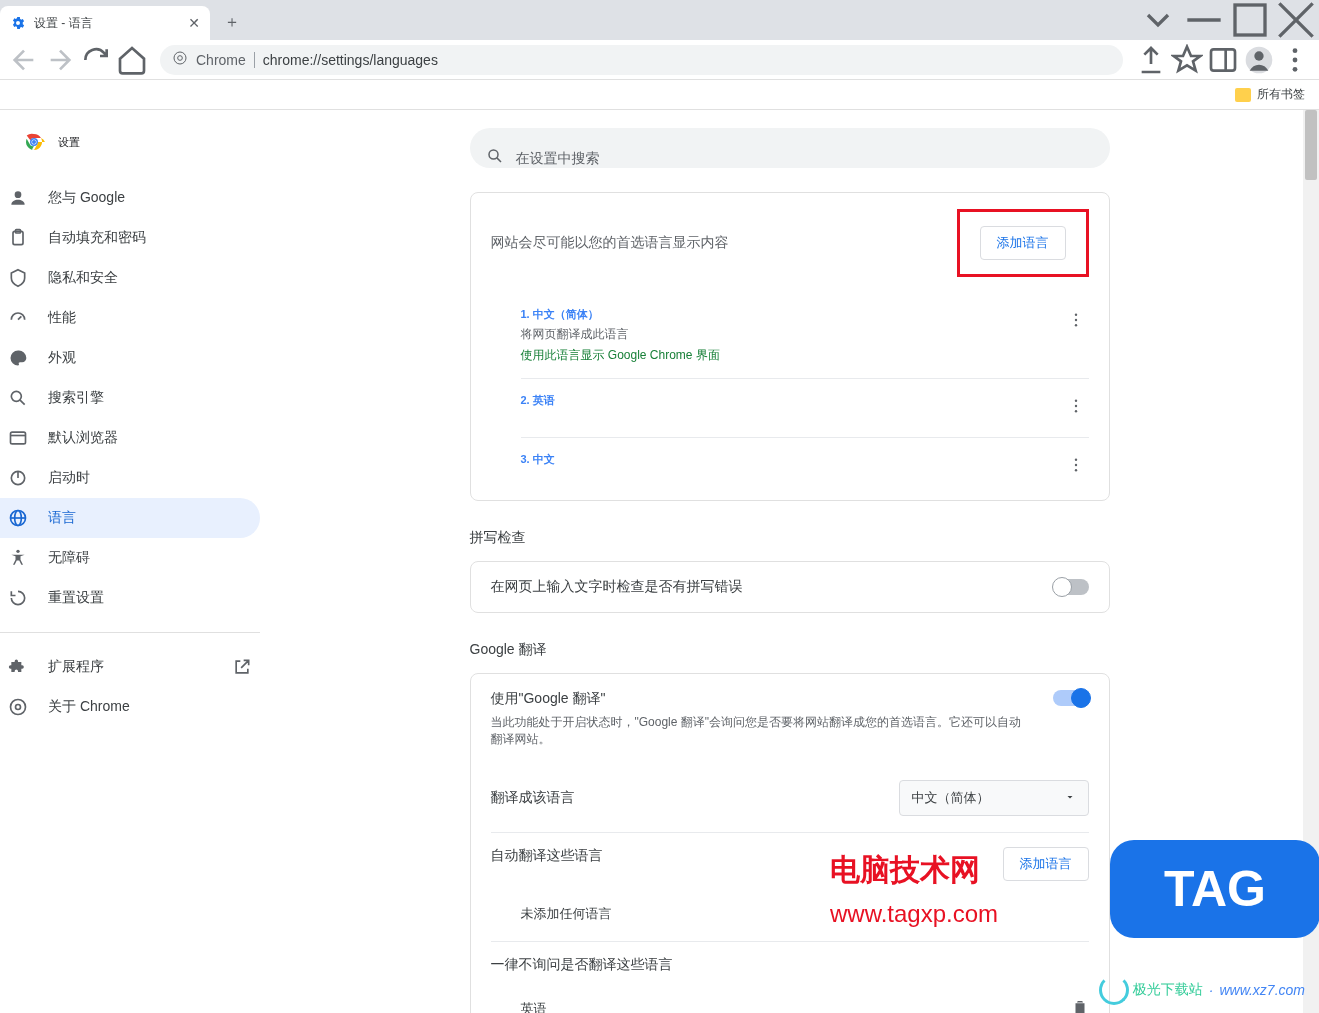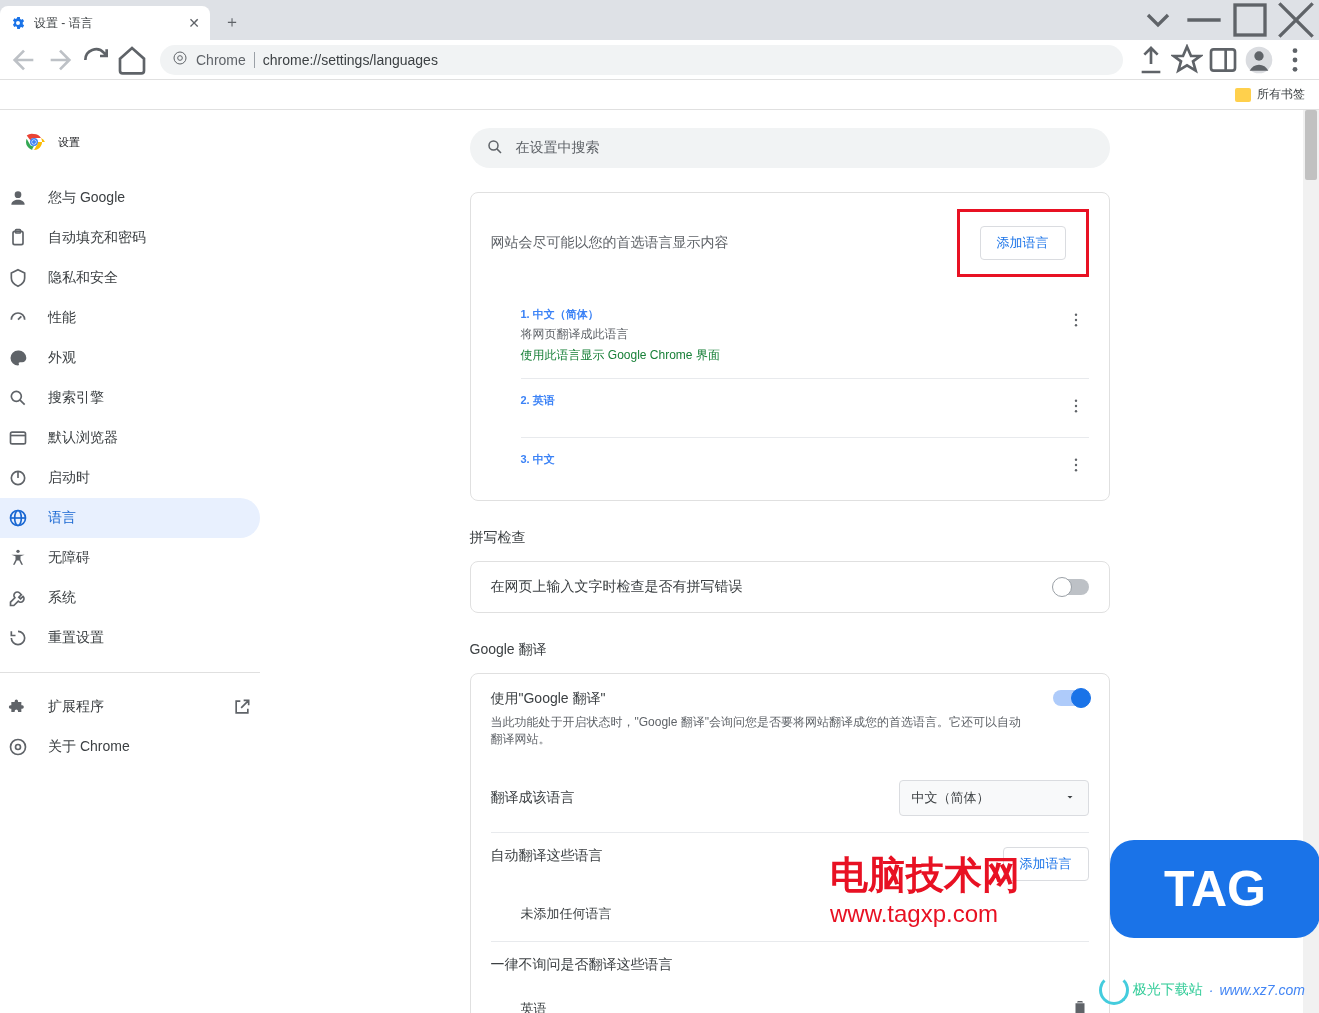--- a/index.html
+++ b/index.html
@@ -35,21 +35,21 @@
 .nav { margin-top: 10px; }
 .nav-item { display: flex; align-items: center; height: 40px; padding: 0 8px; gap: 20px; font-size: 14px; color: #3c4043; cursor: pointer; border-radius: 0 20px 20px 0; }
 .nav-item.active { background: #e8f0fe; color: #1967d2; }
 .nav-item .ni-icon { width: 20px; height: 20px; display:flex; align-items:center; justify-content:center; color: #5f6368; }
 .nav-item.active .ni-icon { color: #1967d2; }
 .nav-divider { height: 1px; background: #e0e0e0; margin: 14px 0; }
 .ext-link { margin-left: auto; }
 
 .main-area { flex: 1; overflow-y: auto; padding: 0 20px; position: relative; }
 .search-wrap { display:flex; justify-content:center; padding: 18px 0 24px; }
-.settings-search { width: 640px; height: 40px; background: #f1f3f4; border-radius: 20px; display: flex; align-items: center; padding: 0 16px; gap: 12px; color: #5f6368; font-size: 14px; }
+.settings-search { width: 640px; height: 40px; background: #f1f3f4; border-radius: 20px; display: flex; align-items: flex-end; padding: 0 16px; gap: 12px; color: #5f6368; font-size: 14px; }
 
 .card { width: 640px; margin: 0 auto 24px; background: #fff; border: 1px solid #e0e0e0; border-radius: 8px; }
 .card-row { padding: 16px 20px; display: flex; align-items: center; justify-content: space-between; font-size: 14px; color: #3c4043; }
 .section-title { width: 640px; margin: 0 auto 10px; font-size: 14px; color: #3c4043; padding: 4px 0; }
 .lang-desc { font-size: 14px; color: #5f6368; }
 .btn-outline { border: 1px solid #dadce0; background: #fff; color: #1a73e8; padding: 7px 16px; border-radius: 4px; font-size: 13px; cursor: pointer; }
 .highlight-box { border: 3px solid #e81123; padding: 0; }
 .highlight-box .btn-outline { margin: 14px 20px; }
 
 .lang-list { padding: 0 20px 4px 50px; }
@@ -67,21 +67,21 @@
 
 .select-box { border: 1px solid #dadce0; border-radius: 4px; padding: 8px 12px; display:flex; align-items:center; justify-content: space-between; width: 190px; font-size: 13px; color: #3c4043; background:#f8f9fa; cursor:pointer; }
 
 .sub-row { padding: 14px 20px; display:flex; align-items:flex-start; justify-content: space-between; font-size: 14px; color:#3c4043; }
 .indent-text { padding: 10px 20px 18px 50px; font-size: 13px; color: #3c4043; }
 .card hr { border:none; border-top:1px solid #e8eaed; margin: 0 20px; }
 
 .del-btn { color:#5f6368; cursor:pointer; }
 
 
-.wm1 { position:absolute; left: 570px; top: 740px; font-size: 38px; font-weight: bold; color: #e81123; font-family: SimHei, sans-serif; pointer-events:none; }
+.wm1 { position:absolute; left: 570px; top: 740px; font-size: 30px; font-weight: bold; color: #e81123; font-family: SimHei, sans-serif; pointer-events:none; }
 .wm1-sub { position:absolute; left: 570px; top: 790px; font-size: 24px; color: #e81123; font-family: Arial; pointer-events:none; }
 .tag-badge { position:absolute; left: 850px; top: 730px; width: 210px; height: 98px; background: #1a73e8; border-radius: 24px; color:#fff; font-size: 50px; font-weight: bold; display:flex; align-items:center; justify-content:center; font-family: Arial; pointer-events:none; }
 .wm2 { position:absolute; right: 14px; bottom: 8px; font-size: 14px; color: #4285f4; font-style: italic; display:flex; align-items:center; gap:4px; pointer-events:none; }
 .wm2-name { color: #3c9; font-style: normal; }
 .wm2-swirl { width:30px; height:30px; border:3px solid #4cd; border-radius:50%; border-top-color:transparent; }
 
 
 .vscroll { position: absolute; right:0; top:0; width:16px; height:100%; background:#f1f1f1; }
 .vscroll-thumb { position:absolute; right:2px; top:0; width:12px; height:70px; background:#c1c1c1; border-radius:2px; }
 
@@ -296,28 +296,20 @@
             <svg viewBox="0 0 24 24" fill="currentColor">
               <circle cx="12" cy="4" r="2"></circle>
               <path d="M4 8h16l-5 2v4l3 6h-2l-2.5-5h-3L8 20H6l3-6v-4z"></path>
             </svg>
           </span>
           <span>无障碍</span>
         </div>
       <div class="nav-item">
           <span class="ni-icon">
             <svg viewBox="0 0 24 24" fill="none" stroke="currentColor" stroke-width="2">
-              <path d="M14 6a4 4 0 00-5.7 5.7L3 17v4h4l5.3-5.3A4 4 0 0018 10l-3 3-2-2 3-3z"></path>
-            </svg>
-          </span>
-          <span>系统</span>
-        </div>
-      <div class="nav-item">
-          <span class="ni-icon">
-            <svg viewBox="0 0 24 24" fill="none" stroke="currentColor" stroke-width="2">
               <path d="M4 12a8 8 0 108-8M4 4v5h5"></path>
             </svg>
           </span>
           <span>重置设置</span>
         </div>
       <div class="nav-divider"></div>
       <div class="nav-item">
           <span class="ni-icon">
             <svg viewBox="0 0 24 24" fill="currentColor">
               <path d="M10 3a2 2 0 012 2v1h4v4h1a2 2 0 010 4h-1v4h-4v-1a2 2 0 00-4 0v1H4v-4H3a2 2 0 010-4h1V6h4V5a2 2 0 012-2z"></path>

